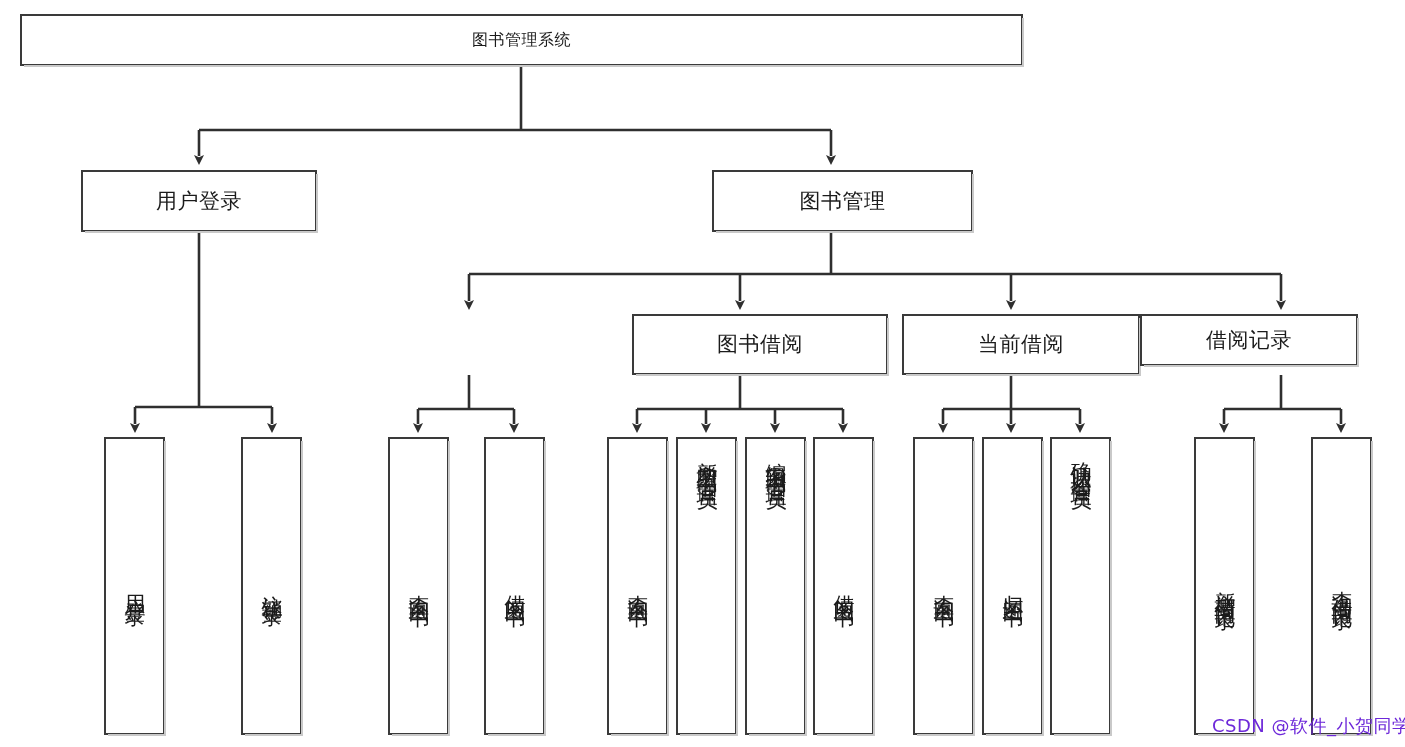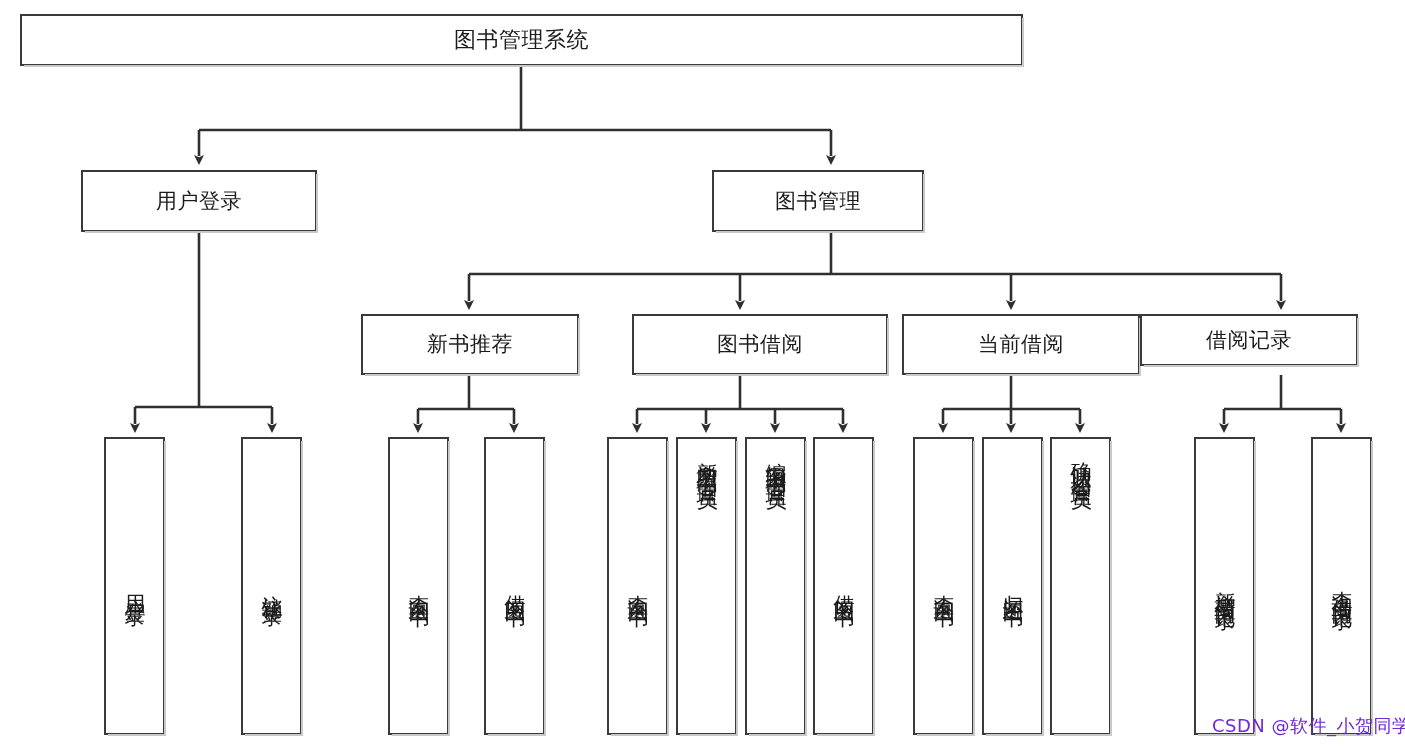--- a/index.html
+++ b/index.html
@@ -54,21 +54,21 @@
     font-size: 21px;
     line-height: 1.18;
     letter-spacing: 0.5px;
     white-space: nowrap;
     text-align: center;
   }
   
   .h-node .node-label {
     writing-mode: horizontal-tb;
   }
-  .node-root .node-label { font-size: 22px; }
+  .node-root .node-label { font-size: 16px; }
 
   
   .v-node {
     align-items: flex-start;
     justify-content: center;
     padding-top: 6px;
   }
   .v-node .node-label {
     writing-mode: vertical-rl;
     text-orientation: upright;
@@ -147,27 +147,24 @@
     </g>
   </svg>
 
   <div class="node h-node node-root" style="left:20px; top:14px; width:1003px; height:52px;">
     <span class="node-label">图书管理系统</span>
   </div>
 
   <div class="node h-node" style="left:81px; top:170px; width:236px; height:62px;">
     <span class="node-label">用户登录</span>
   </div>
-  <div class="node h-node" style="left:712px; top:170px; width:212px; height:62px;">
+  <div class="node h-node" style="left:712px; top:170px; width:261px; height:62px;">
     <span class="node-label">图书管理</span>
   </div>
 
-  <div class="node h-node" style="left:361px; top:314px; width:218px; height:61px;">
-    <span class="node-label">新书推荐</span>
-  </div>
   <div class="node h-node" style="left:632px; top:314px; width:256px; height:61px;">
     <span class="node-label">图书借阅</span>
   </div>
   <div class="node h-node" style="left:902px; top:314px; width:238px; height:61px;">
     <span class="node-label">当前借阅</span>
   </div>
   <div class="node h-node" style="left:1140px; top:314px; width:218px; height:52px;">
     <span class="node-label">借阅记录</span>
   </div>
 

